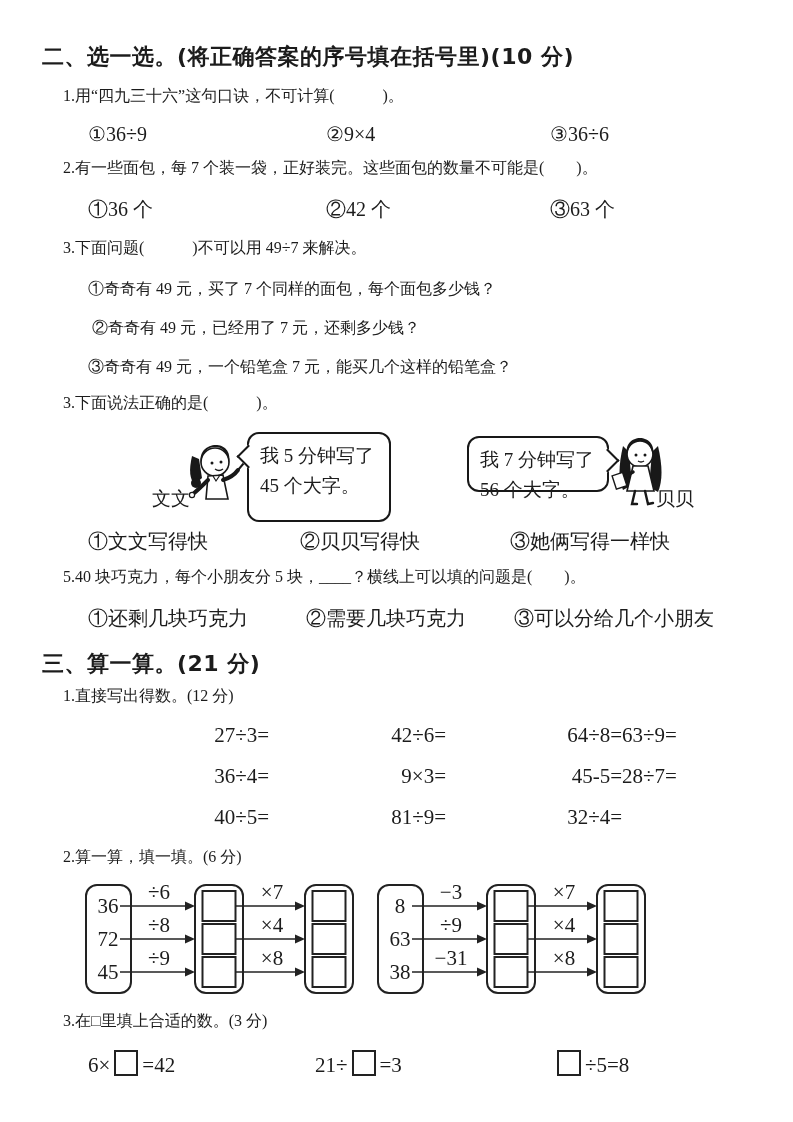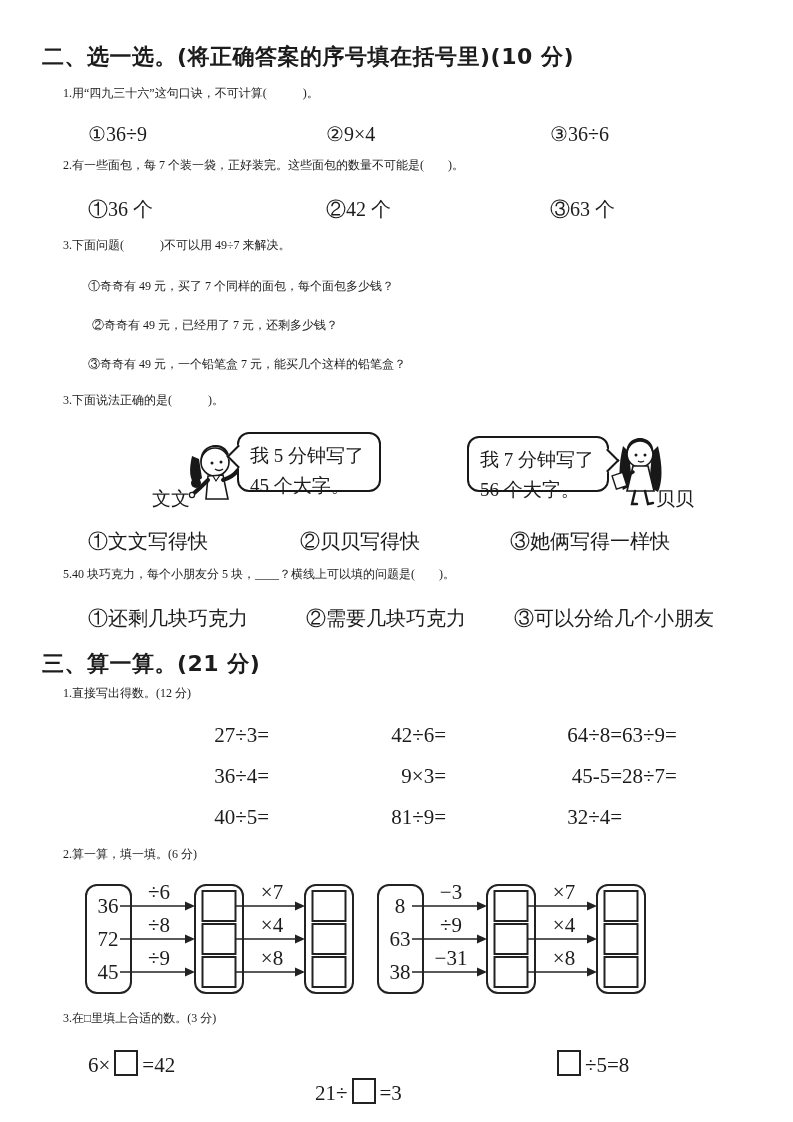--- a/index.html
+++ b/index.html
@@ -1,21 +1,21 @@
 <!DOCTYPE html>
 <html><head>
 <meta charset="utf-8">
 <style>
   html,body{margin:0;padding:0;}
   body{
     width:793px;height:1122px;position:relative;background:#ffffff;
     font-family:"Liberation Serif","DejaVu Serif",serif;color:#1c1c1c;
     overflow:hidden;
   }
-  .t{position:absolute;white-space:nowrap;font-size:12px;line-height:1.2;}
+  .t{position:absolute;white-space:nowrap;font-size:16px;line-height:1.2;}
   .h{position:absolute;white-space:nowrap;font-size:22px;font-weight:bold;
      font-family:"DejaVu Sans","Liberation Sans",sans-serif;letter-spacing:.5px;}
   .opt{position:absolute;white-space:nowrap;font-size:20px;}
   .bubble{
     position:absolute;border:2px solid #181818;border-radius:12px;background:#fff;
     font-size:19px;line-height:1.6;padding:7px 11px;box-sizing:border-box;
   }
   .tail{position:absolute;width:15px;height:15px;background:#fff;}
   .tail.left{left:-9px;top:14px;border-left:2px solid #181818;border-bottom:2px solid #181818;transform:rotate(45deg);}
   .tail.right{right:-9px;top:14px;border-top:2px solid #181818;border-right:2px solid #181818;transform:rotate(45deg);}
@@ -63,21 +63,21 @@
   <path d="M37,37 q4,3 8,0" stroke="#181818" stroke-width="1.3" fill="none"></path>
   <path d="M30,44 L45,43 L50,67 L28,67 Z" fill="#fff" stroke="#181818" stroke-width="1.6"></path>
   <path d="M35,44 l3,5 l4,-6" stroke="#181818" stroke-width="1.2" fill="none"></path>
   <path d="M45,48 Q55,45 60,38" stroke="#181818" stroke-width="4" fill="none" stroke-linecap="round"></path>
   <path d="M60,38 L66,31" stroke="#181818" stroke-width="2" stroke-linecap="round"></path>
   <path d="M30,48 Q21,57 15,62" stroke="#181818" stroke-width="4" fill="none" stroke-linecap="round"></path>
   <circle cx="14" cy="63" r="2.6" fill="#fff" stroke="#181818" stroke-width="1.2"></circle>
 </svg>
 <div class="charname" style="left:152px;top:486px">文文</div>
 
-<div class="bubble" style="left:237px;top:432px;width:144px;height:60px">
+<div class="bubble" style="left:247px;top:432px;width:144px;height:90px">
   <span class="tail left"></span>
   <div>我 5 分钟写了</div>
   <div>45 个大字。</div>
 </div>
 
 <div class="bubble" style="left:467px;top:436px;width:142px;height:56px">
   <span class="tail right"></span>
   <div>我 7 分钟写了</div>
   <div>56 个大字。</div>
 </div>
@@ -206,18 +206,18 @@
       <rect x="230.5" y="44" width="33" height="30"></rect>
       <rect x="230.5" y="77" width="33" height="30"></rect>
   </g>
 </svg>
 
 <div class="t" style="left:63px;top:1011px">3.在□里填上合适的数。(3 分)</div>
 
 <div class="eq" style="left:88px;top:1050px">
   <span>6×</span><span class="box"></span><span>=42</span>
 </div>
-<div class="eq" style="left:315px;top:1078px">
+<div class="eq" style="left:315px;top:1050px">
   <span>21÷</span><span class="box"></span><span>=3</span>
 </div>
 <div class="eq" style="left:553px;top:1050px">
   <span></span><span class="box"></span><span>÷5=8</span>
 </div>
 
 </body></html>

